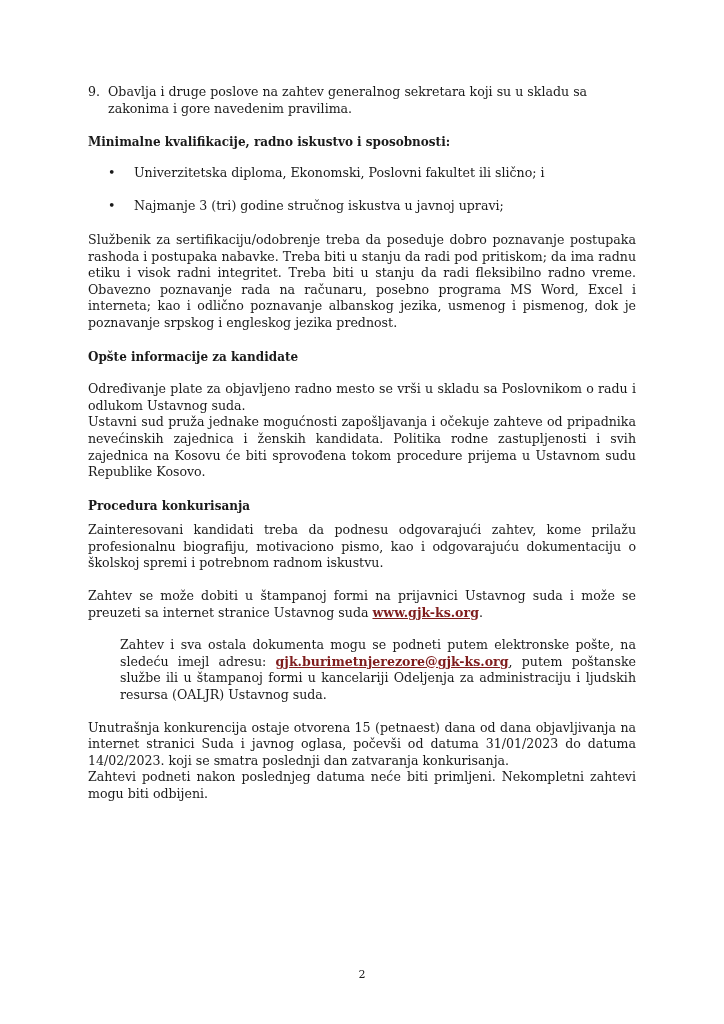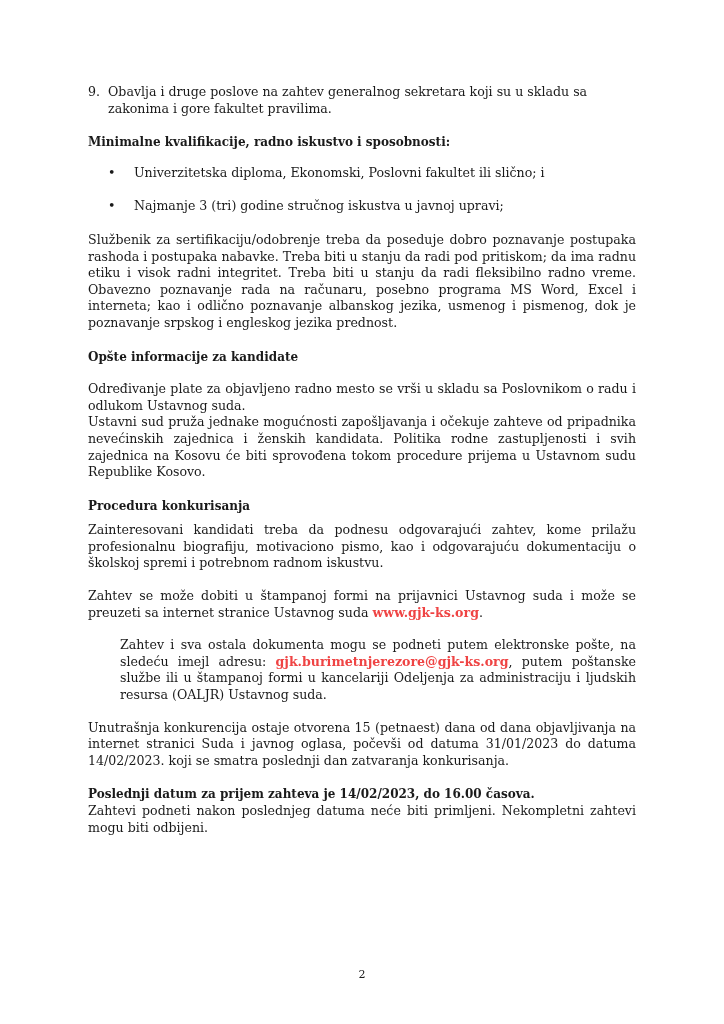--- a/index.html
+++ b/index.html
@@ -7,31 +7,31 @@
          font-family: "DejaVu Serif", "Liberation Serif", serif; color: #1a1a1a; }
   .page { position: absolute; left: 88px; top: 84px; width: 548px; font-size: 12.6px; line-height: 16.6px; }
   .p { margin: 0; text-align: justify; }
   .h { font-weight: bold; font-size: 12px; margin: 0; }
   .numitem { display: flex; }
   .numitem .num { width: 20px; flex: none; }
   .numitem .txt { flex: 1; }
   .bullets { list-style: none; margin: 0; padding: 0; }
   .bullets li { display: flex; margin: 0; }
   .bullets .dot { width: 26px; padding-left: 20px; flex: none; }
-  .link { color: #ef4444; font-weight: bold; }
+  .link { color: #7f1d1d; font-weight: bold; text-decoration: underline; }
   .pageno { position: absolute; top: 968px; left: 0; width: 724px; text-align: center; font-size: 11px; }
 </style>
 </head>
 <body>
 
 <div class="page">
 
   <div class="numitem">
     <span class="num">9.</span>
-    <span class="txt">Obavlja i druge poslove na zahtev generalnog sekretara koji su u skladu sa zakonima i gore fakultet pravilima.</span>
+    <span class="txt">Obavlja i druge poslove na zahtev generalnog sekretara koji su u skladu sa zakonima i gore navedenim pravilima.</span>
   </div>
 
   <p class="h" style="margin-top:17px;">Minimalne kvalifikacije, radno iskustvo i sposobnosti:</p>
 
   <ul class="bullets" style="margin-top:14px;">
     <li>
       <span class="dot">•</span>
       <span>Univerzitetska diploma, Ekonomski, Poslovni fakultet ili slično; i</span>
     </li>
     <li style="margin-top:17px;">
@@ -49,18 +49,17 @@
   <p class="h" style="margin-top:17px;">Procedura konkurisanja</p>
   <p class="p" style="margin-top:8px;">Zainteresovani kandidati treba da podnesu odgovarajući zahtev, kome prilažu profesionalnu biografiju, motivaciono pismo, kao i odgovarajuću dokumentaciju o školskoj spremi i potrebnom radnom iskustvu.</p>
   <p class="p" style="margin-top:16px;">
     <span>Zahtev se može dobiti u štampanoj formi na prijavnici Ustavnog suda i može se preuzeti sa internet stranice Ustavnog suda </span><a class="link">www.gjk-ks.org</a><span>.</span>
   </p>
   <p class="p" style="margin-top:16px;margin-left:32px;">
     <span>Zahtev i sva ostala dokumenta mogu se podneti putem elektronske pošte, na sledeću imejl adresu: </span><a class="link">gjk.burimetnjerezore@gjk-ks.org</a><span>, putem poštanske službe ili u štampanoj formi u kancelariji Odeljenja za administraciju i ljudskih resursa (OALJR) Ustavnog suda.</span>
   </p>
   <p class="p" style="margin-top:16px;">Unutrašnja konkurencija ostaje otvorena 15 (petnaest) dana od dana objavljivanja na internet stranici Suda i javnog oglasa, počevši od datuma 31/01/2023 do datuma 14/02/2023. koji se smatra poslednji dan zatvaranja konkurisanja.</p>
 
-  <p class="h" style="margin-top:17px;">Poslednji datum za prijem zahteva je 14/02/2023, do 16.00 časova.</p>
 
   <p class="p">Zahtevi podneti nakon poslednjeg datuma neće biti primljeni. Nekompletni zahtevi mogu biti odbijeni.</p>
 </div>
 
 <div class="pageno">2</div>
 
 </body></html>

